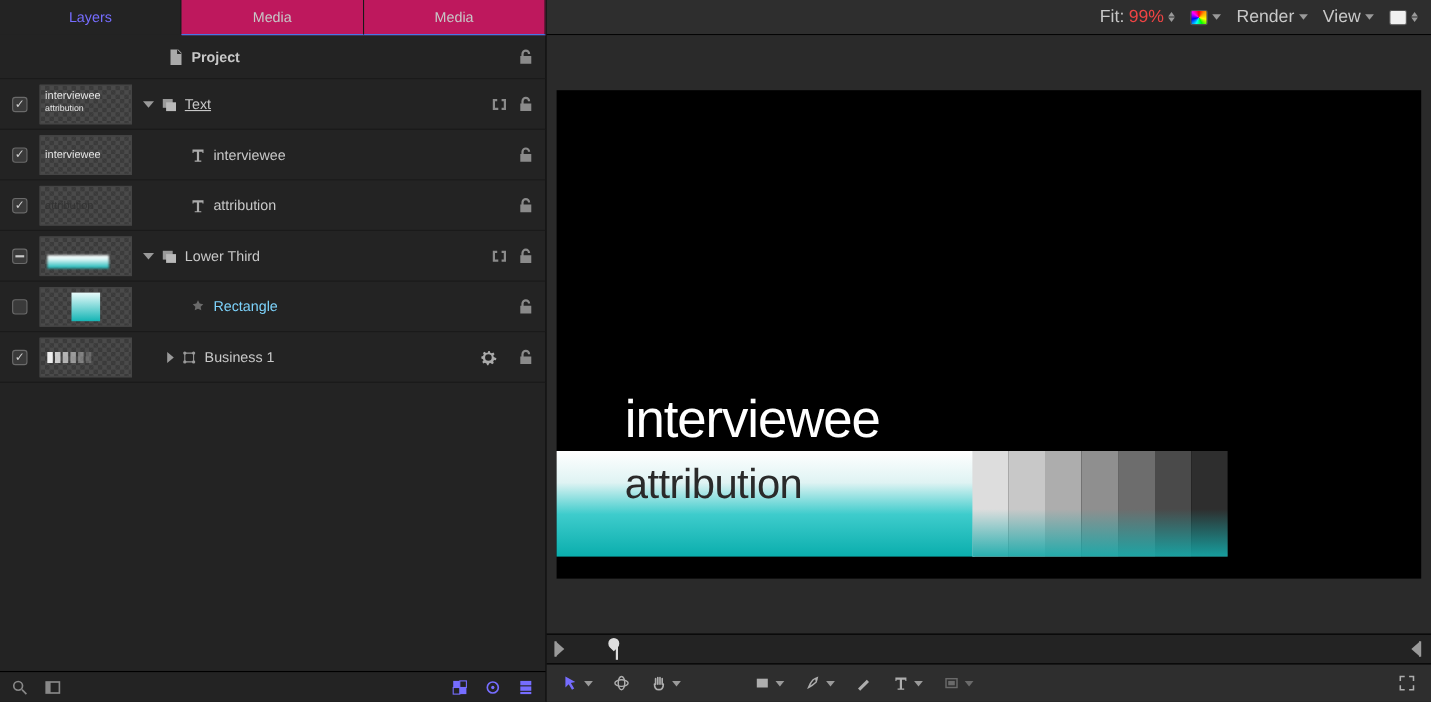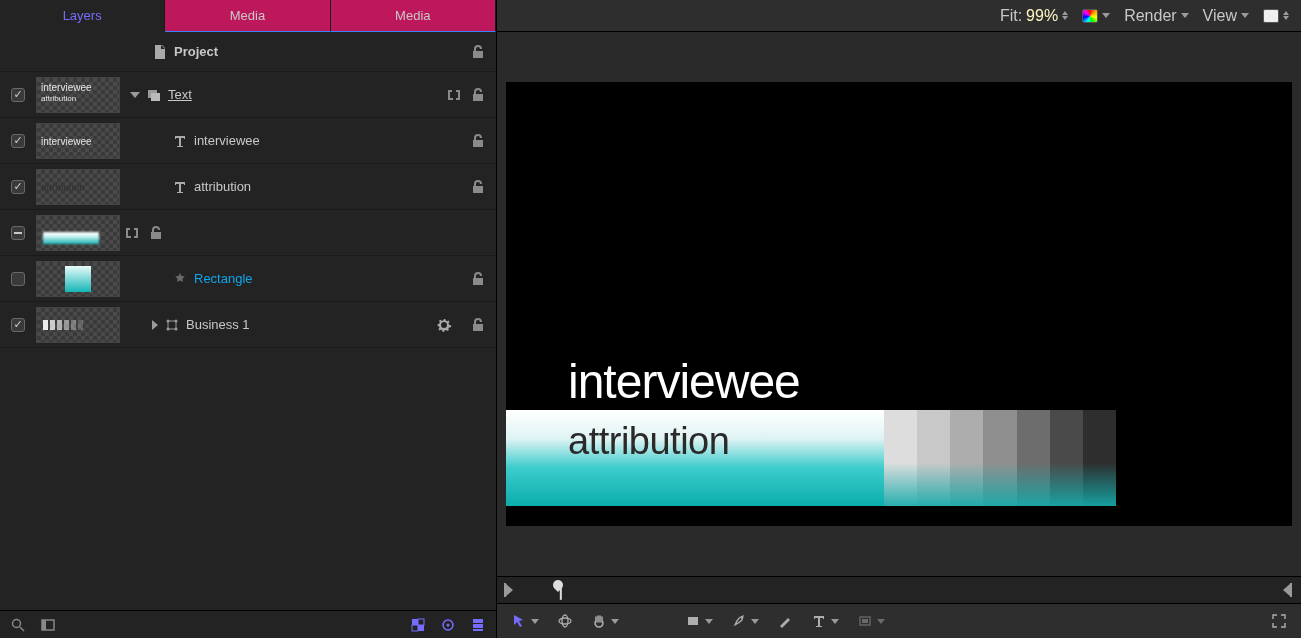--- a/index.html
+++ b/index.html
@@ -50,34 +50,34 @@
   .thumb-bars span:nth-child(6){opacity:.2}
 
   .name-col { flex: 1; display: flex; align-items: center; gap: 6px; }
   .disclosure { width: 0; height: 0; border-left: 5px solid transparent; border-right: 5px solid transparent; border-top: 6px solid #9a9a9a; cursor:pointer; }
   .disclosure.right { border-top: 5px solid transparent; border-bottom: 5px solid transparent; border-left: 6px solid #9a9a9a; border-right:none; }
   .ico { width: 16px; height: 16px; display:inline-flex; align-items:center; justify-content:center; }
   .ico svg { width:16px; height:16px; fill:#9a9a9a; }
   .ico.dim svg { fill:#6a6a6a; }
   .label { color:#c8c8c8; }
   .label.underline { text-decoration: underline; }
-  .label.dim { color:#0ea5e9; }
+  .label.dim { color:#7dd3fc; }
   .right-icons { display:flex; gap:8px; align-items:center; }
   
   
   .left-footer { height: 28px; border-top: 1px solid #000; display:flex; align-items:center; padding: 0 10px; gap: 14px; }
   .left-footer .spacer { flex:1; }
   .left-footer .ico svg { fill:#888; }
   .left-footer .ico.accent svg { fill:#766dff; }
   
   
   .right-panel { flex:1; display:flex; flex-direction:column; background:#2a2a2a; }
   .right-toolbar { height: 32px; display:flex; align-items:center; justify-content:flex-end; gap: 14px; padding: 0 12px; border-bottom:1px solid #000; background:#2e2e2e; }
   .right-toolbar .item { display:flex; align-items:center; gap:4px; cursor:pointer; color:#c8c8c8; font-size:16px; }
-  .right-toolbar .pct { color:#fef9c3; }
+  .right-toolbar .pct { color:#ef4444; }
   .caret { width:0;height:0;border-left:4px solid transparent;border-right:4px solid transparent;border-top:5px solid #9a9a9a; display:inline-block; }
   .updown { display:inline-flex; flex-direction:column; gap:1px; }
   .updown span { width:0;height:0;border-left:3px solid transparent;border-right:3px solid transparent; }
   .updown .up { border-bottom:4px solid #9a9a9a; }
   .updown .dn { border-top:4px solid #9a9a9a; }
   .color-swatch { width:16px;height:14px;border-radius:2px;
     background: conic-gradient(red,orange,yellow,lime,cyan,blue,magenta,red);
     border:1px solid #555; }
   .white-swatch{ width:16px;height:14px;border-radius:2px;background:#f0f0f0;border:1px solid #555; }
 
@@ -229,20 +229,30 @@
       </div>
     </div>
 
     <div class="row">
       <div class="vis-col">
           <div class="checkbox dash"></div>
         </div>
       <div class="thumb checker">
         <div class="thumb-grad"></div>
       </div>
+      <div class="name-col" style="padding-left:6px">
+        <span class="disclosure"></span>
+        <span class="ico">
+          <svg viewBox="0 0 16 16">
+              <rect x="2" y="3" width="9" height="8" fill="#9a9a9a"></rect>
+              <rect x="5" y="6" width="9" height="8" fill="#bababa"></rect>
+            </svg>
+        </span>
+        <span class="label">Lower Third</span>
+      </div>
       <div class="right-icons">
         <span class="ico">
             <svg viewBox="0 0 16 16">
               <path d="M2 13V3h4v2H4v6h3v2zm8-10h4v10h-4v-2h2V5h-2z" fill="#8a8a8a"></path>
             </svg>
           </span>
         <span class="ico">
             <svg viewBox="0 0 16 16">
               <path d="M4 7V5a4 4 0 018 0h-2a2 2 0 00-4 0v2h7v7H3V7z" fill="#8a8a8a"></path>
             </svg>

